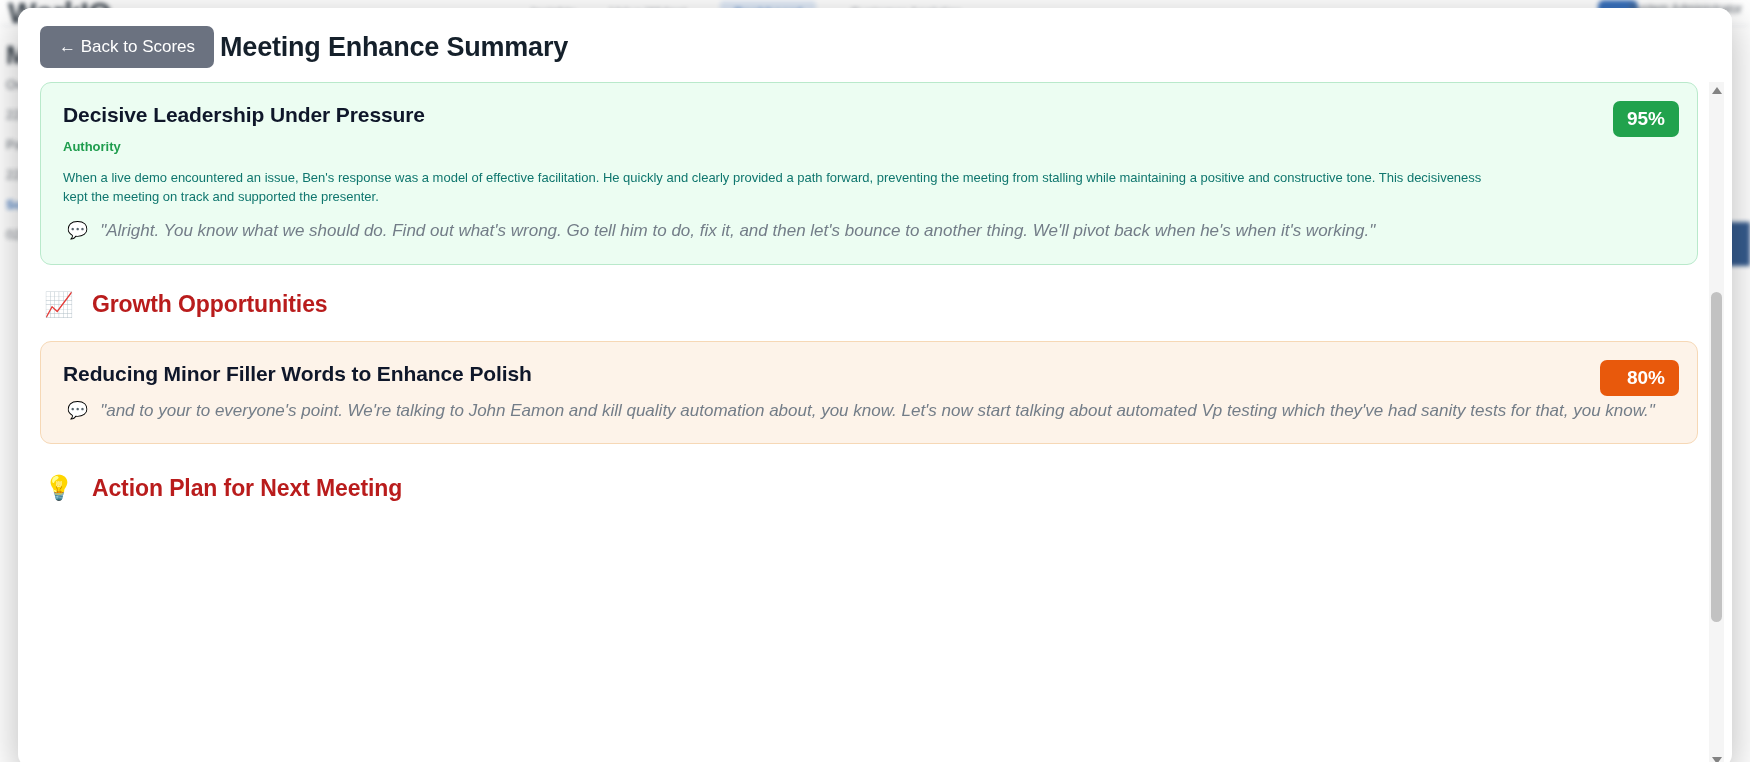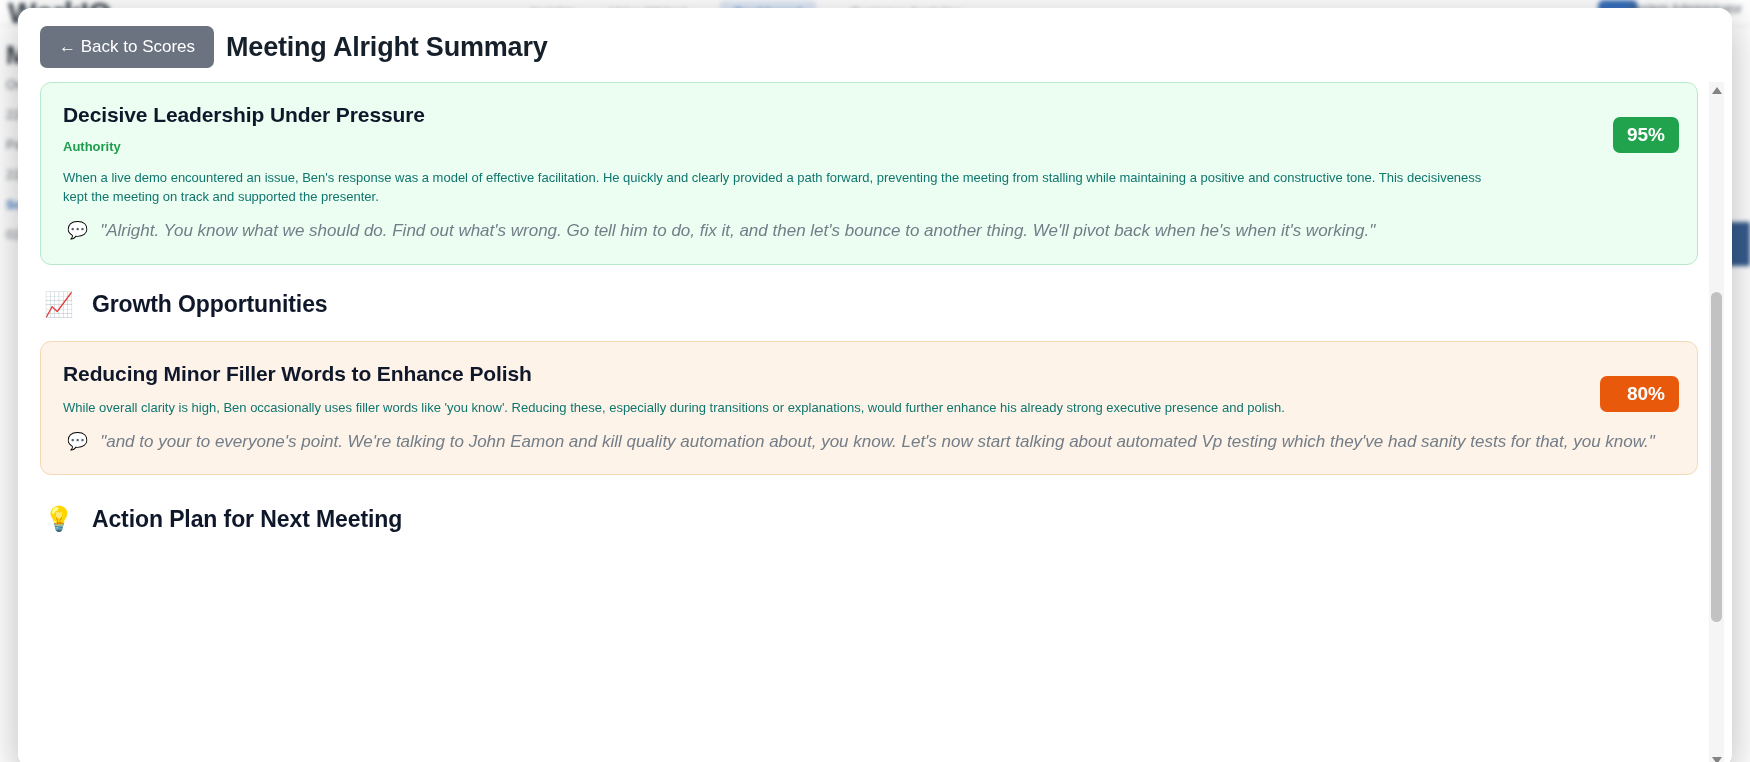--- a/index.html
+++ b/index.html
@@ -67,21 +67,21 @@
     width: 1714px; height: 760px;
     background: #ffffff;
     border-radius: 14px;
     box-shadow: 0 10px 40px rgba(0,0,0,.28);
     overflow: hidden;
     display: flex; flex-direction: column;
   }
   .modal-header {
     flex: 0 0 auto;
     padding: 18px 22px 14px 22px;
-    display: flex; align-items: center; gap: 12px;
+    display: flex; align-items: center; gap: 6px;
     background: #fff;
   }
   .back-btn {
     background: #6b7280; color: #ffffff;
     border: none; border-radius: 7px;
     padding: 11px 19px;
     font-size: 17px; font-family: "Liberation Sans", sans-serif;
     cursor: pointer; white-space: nowrap;
   }
   .modal-title {
@@ -127,21 +127,21 @@
     margin-bottom: 14px;
   }
   .card.strength .card-cat { color: #1f9d4e; }
   .card.growth .card-cat { color: #e8590c; }
   .card-desc {
     font-size: 13px; line-height: 1.47; color: #0f766e;
     margin: 0 180px 12px 0;
   }
   .card.growth .card-desc { margin-right: 180px; }
   .score-badge {
-    position: absolute; right: 18px; top: 34px;
+    position: absolute; right: 18px; top: 18px;
     color: #ffffff; font-size: 19px; font-weight: 700;
     padding: 7px 14px; border-radius: 7px;
     min-width: 62px; text-align: center;
   }
   .score-badge.green { background: #21a24d; }
   .score-badge.orange { background: #e8590c; padding-left: 27px; }
 
   .quote-row {
     display: flex; align-items: flex-start; gap: 12px;
     padding-left: 4px;
@@ -155,21 +155,21 @@
     line-height: 1.5;
   }
 
   
   .section-heading {
     display: flex; align-items: center; gap: 18px;
     margin: 26px 0 22px 4px;
   }
   .section-icon { font-size: 24px; }
   .section-label {
-    font-size: 23px; font-weight: 700; color: #0f172a;
+    font-size: 23px; font-weight: 700; color: #b91c1c;
     letter-spacing: -0.1px;
   }
   .section-heading.cut {
     margin-top: 30px;
     opacity: 1;
   }
 
   
   .scrollbar {
     position: absolute;
@@ -228,21 +228,21 @@
 
     <div class="bg-blue-chip"></div>
 
   </div>
 </div>
 
 <div id="modal">
 
   <div class="modal-header">
     <button class="back-btn">← Back to Scores</button>
-    <div class="modal-title">Meeting Alright Summary</div>
+    <div class="modal-title">Meeting Enhance Summary</div>
   </div>
 
   <div class="modal-body">
     <div class="scroll-area">
 
       <div class="card strength">
         <div class="score-badge green">95%</div>
         <div class="card-title">Decisive Leadership Under Pressure</div>
         <div class="card-cat">Authority</div>
         <div class="card-desc">When a live demo encountered an issue, Ben's response was a model of effective facilitation. He quickly and clearly provided a path forward, preventing the meeting from stalling while maintaining a positive and constructive tone. This decisiveness kept the meeting on track and supported the presenter.</div>
@@ -253,21 +253,20 @@
       </div>
 
       <div class="section-heading">
         <span class="section-icon">📈</span>
         <span class="section-label">Growth Opportunities</span>
       </div>
 
       <div class="card growth">
         <div class="score-badge orange">80%</div>
         <div class="card-title">Reducing Minor Filler Words to Enhance Polish</div>
-        <div class="card-desc">While overall clarity is high, Ben occasionally uses filler words like 'you know'. Reducing these, especially during transitions or explanations, would further enhance his already strong executive presence and polish.</div>
         <div class="quote-row">
           <span class="quote-icon">💬</span>
           <span class="quote-text">"and to your to everyone's point. We're talking to John Eamon and kill quality automation about, you know. Let's now start talking about automated Vp testing which they've had sanity tests for that, you know."</span>
         </div>
       </div>
 
       <div class="section-heading cut">
         <span class="section-icon">💡</span>
         <span class="section-label">Action Plan for Next Meeting</span>
       </div>

